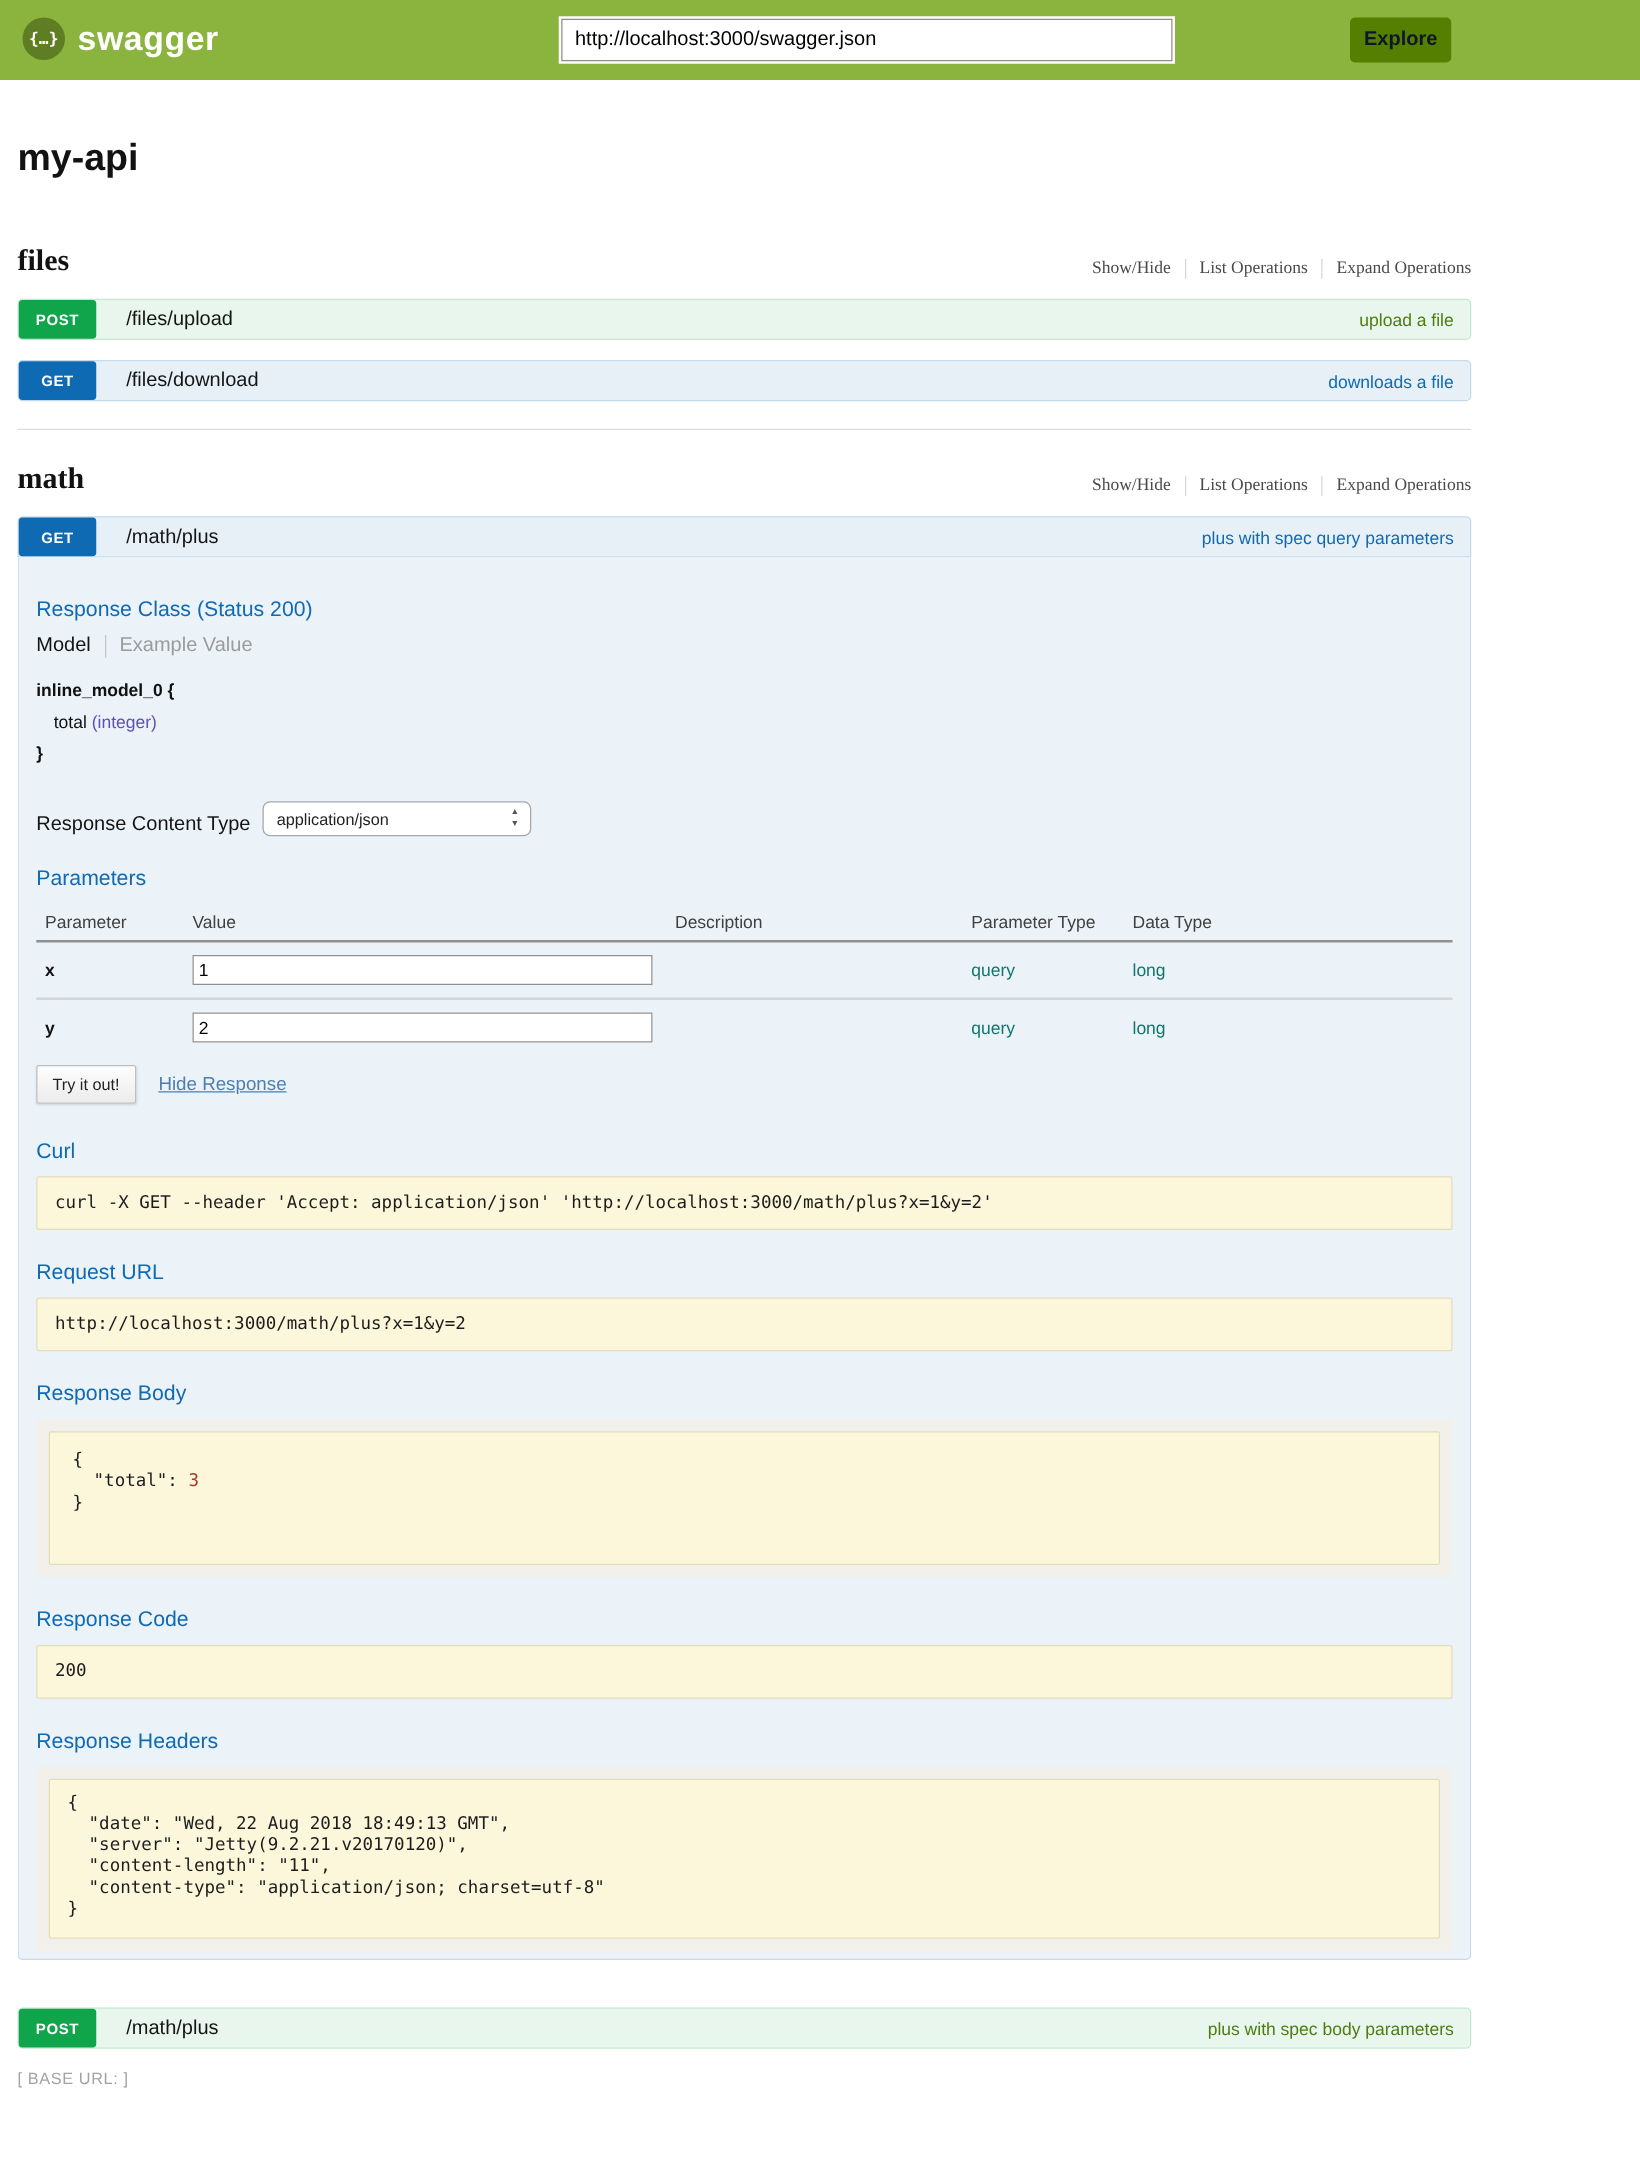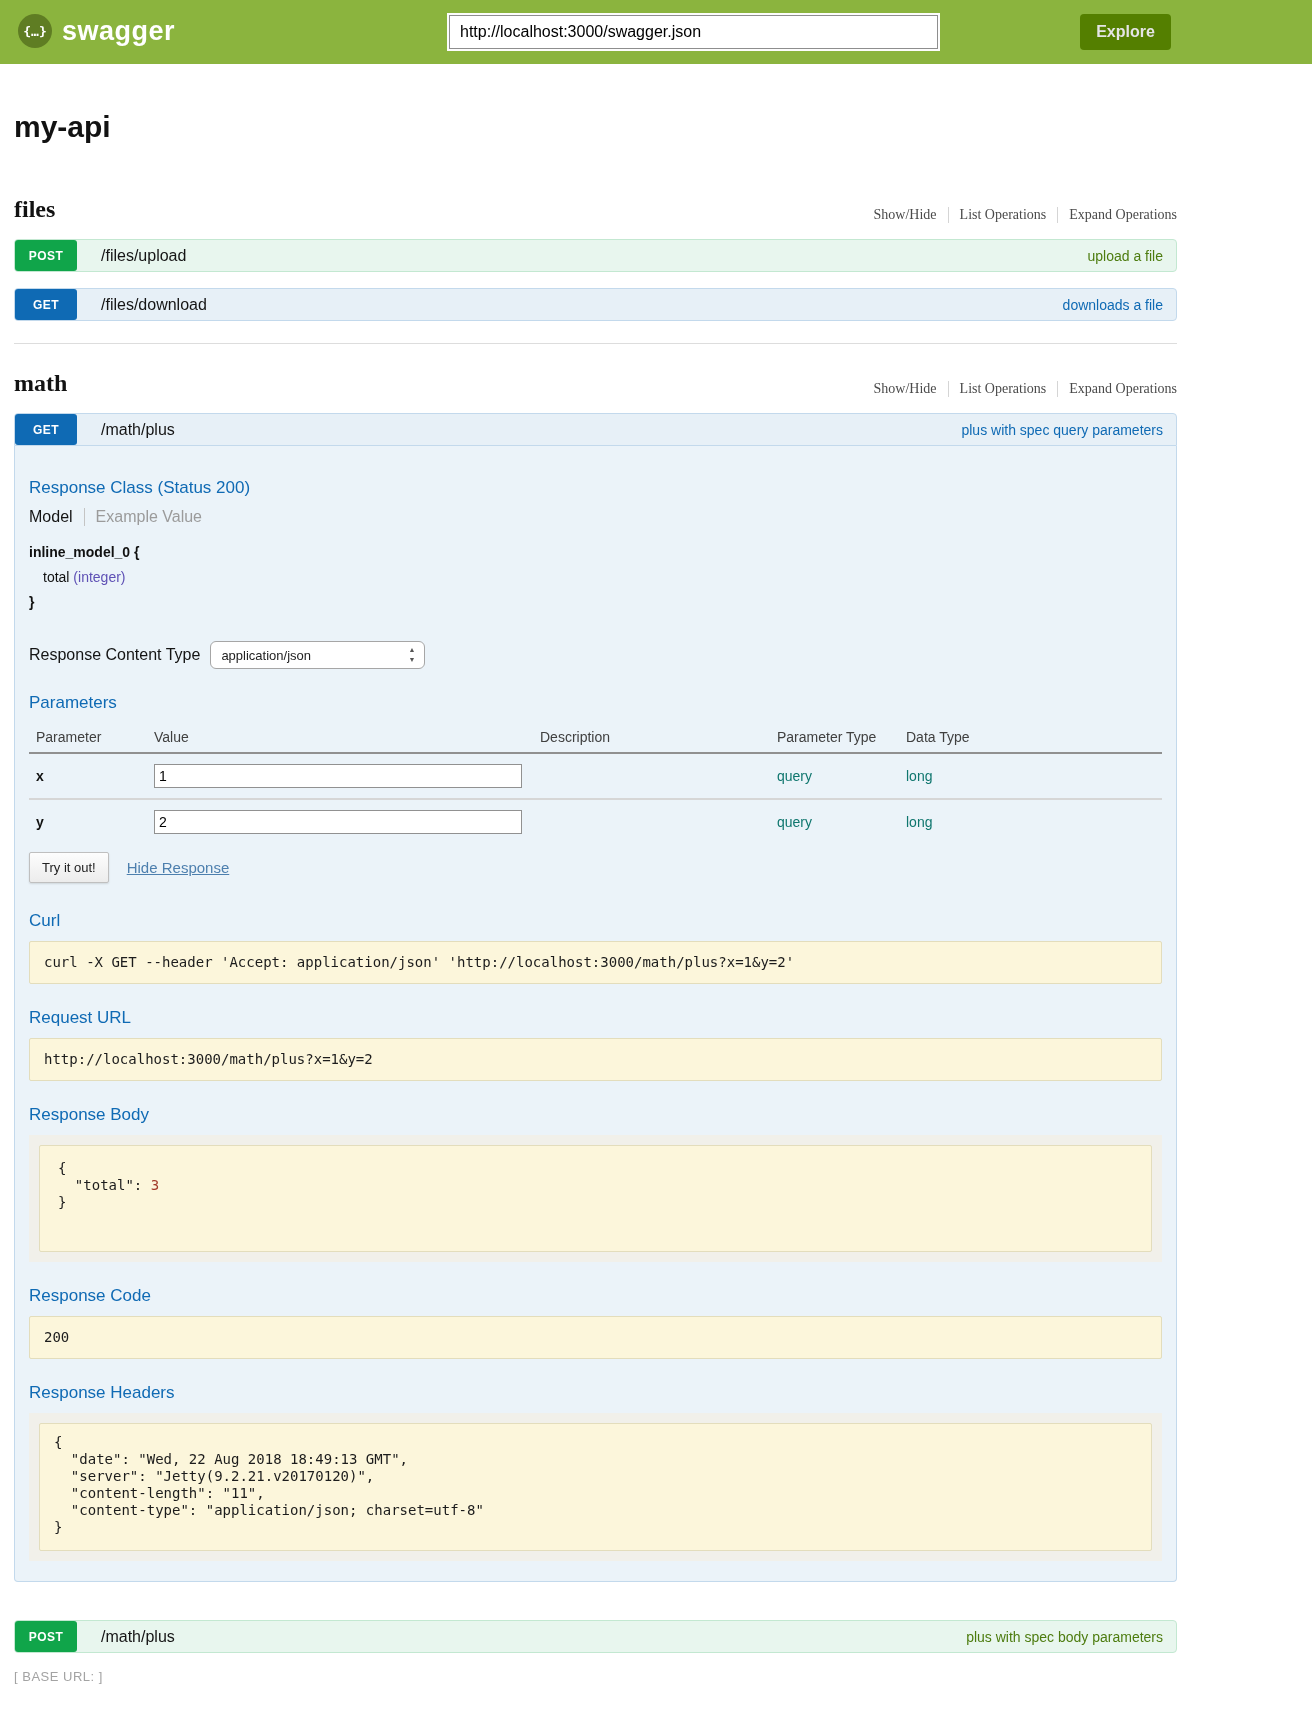--- a/index.html
+++ b/index.html
@@ -9,22 +9,22 @@
   
   .topbar{position:relative;height:64px;background:#8bb43e;}
   .brandwrap{position:absolute;left:18px;top:14px;display:flex;align-items:center;}
   .logo{width:34px;height:34px;border-radius:50%;background:#5f7d23;color:#fff;
         display:flex;align-items:center;justify-content:center;
         font-family:"DejaVu Sans Mono",monospace;font-size:13px;font-weight:bold;}
   .brand{margin-left:10px;color:#fff;font-size:27px;font-weight:bold;letter-spacing:.5px;}
   .urlinput{position:absolute;left:449px;top:15px;width:489px;height:34px;box-sizing:border-box;
         border:1px solid #8e8e8e;box-shadow:0 0 0 2px #fdfdfd;background:#fff;
         font-size:16px;padding:0 10px;font-family:"Liberation Sans",sans-serif;}
-  .explore{position:absolute;left:1080px;top:14px;width:91px;height:36px;background:#547f00;
-        color:#e5e5e5;font-size:16px;font-weight:bold;border:none;border-radius:4px;cursor:pointer;}
+  .explore{position:absolute;left:1080px;top:14px;width:81px;height:36px;background:#547f00;
+        color:#0f172a;font-size:16px;font-weight:bold;border:none;border-radius:4px;cursor:pointer;}
 
   
   .wrap{margin:0 14px;width:1163px;}
   h1{font-size:30px;margin:46px 0 0 0;color:#121212;}
   .sec-head{display:flex;align-items:flex-end;margin-top:52px;font-family:Liberation Serif, serif;}
   .sec-head h2{font-size:24px;margin:0;color:#121212;}
   .sec-links{margin-left:auto;display:flex;align-items:center;font-size:14px;color:#4a4a4a;}
   .sec-links span{padding:0 11px;border-left:1px solid #d5d5d5;cursor:pointer;}
   .sec-links span:first-child{border-left:none;}
   .sec-links span:last-child{padding-right:0;}
@@ -39,33 +39,33 @@
          color:#fff;font-weight:bold;font-size:12px;border-radius:3px;letter-spacing:.5px;}
   .badge.post{background:#10a54a;}
   .badge.get{background:#0f6ab4;}
   .op-path{margin-left:24px;font-size:16px;color:#151515;cursor:pointer;}
   .op-summary{margin-left:auto;margin-right:13px;font-size:14px;cursor:pointer;}
   .op-row.post .op-summary{color:#4d7c0f;}
   .op-row.get .op-summary{color:#0f6ab4;}
 
   
   .panel{background:#ebf3f9;border:1px solid #c3d9ec;border-top:none;border-radius:0 0 4px 4px;
-         padding:20px 14px 20px;margin-bottom:38px;}
+         padding:20px 14px 6px;margin-bottom:38px;}
   .panel-h{color:#0f6ab4;font-size:17px;font-weight:normal;margin:24px 0 10px;}
   .panel-h.first{margin-top:12px;}
   .tabs{display:flex;align-items:center;font-size:16px;margin:4px 0 14px;}
   .tab-model{color:#141414;padding-right:11px;border-right:1px solid #c4c4c4;cursor:pointer;}
   .tab-example{color:#9b9b9b;padding-left:11px;cursor:pointer;}
   .signature{font-size:14px;line-height:25px;margin-bottom:26px;}
   .sig-line{font-weight:bold;}
   .sig-prop{padding-left:14px;}
   .prop-name{font-weight:normal;}
   .prop-type{color:#5e50b5;}
 
-  .rct-row{display:flex;align-items:center;margin:6px 0 2px;}
+  .rct-row{display:flex;align-items:flex-end;margin:6px 0 2px;}
   .rct-label{font-size:16px;color:#141414;}
   .selectbox{position:relative;margin-left:10px;width:215px;height:28px;background:#fff;
         border:1px solid #a6a6a6;border-radius:6px;display:flex;align-items:center;
         font-size:13px;padding-left:10px;box-sizing:border-box;cursor:pointer;color:#222;}
   .sel-arrows{position:absolute;right:9px;top:3px;display:flex;flex-direction:column;
         font-size:7px;color:#555;line-height:1.4;}
 
   
   .ptable{margin-top:4px;}
   .prow{display:grid;grid-template-columns:125px 386px 237px 129px 1fr;align-items:center;}

